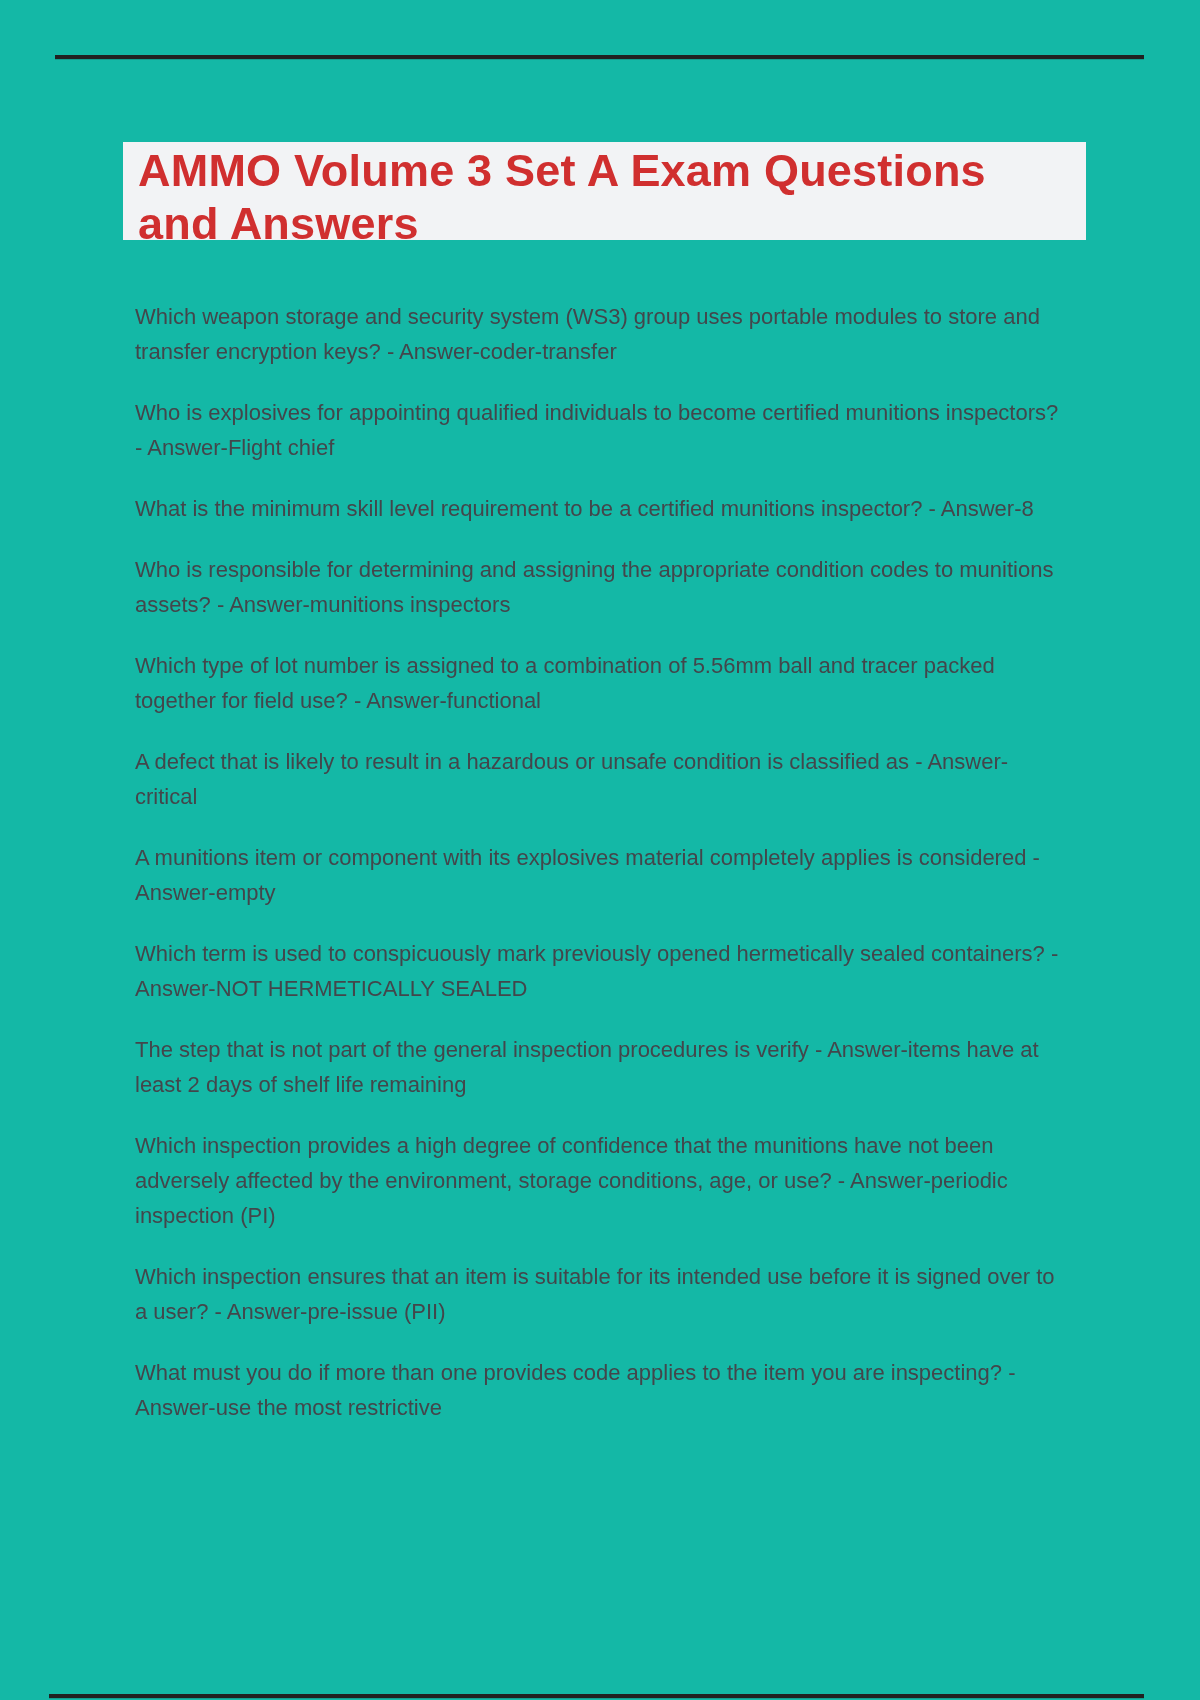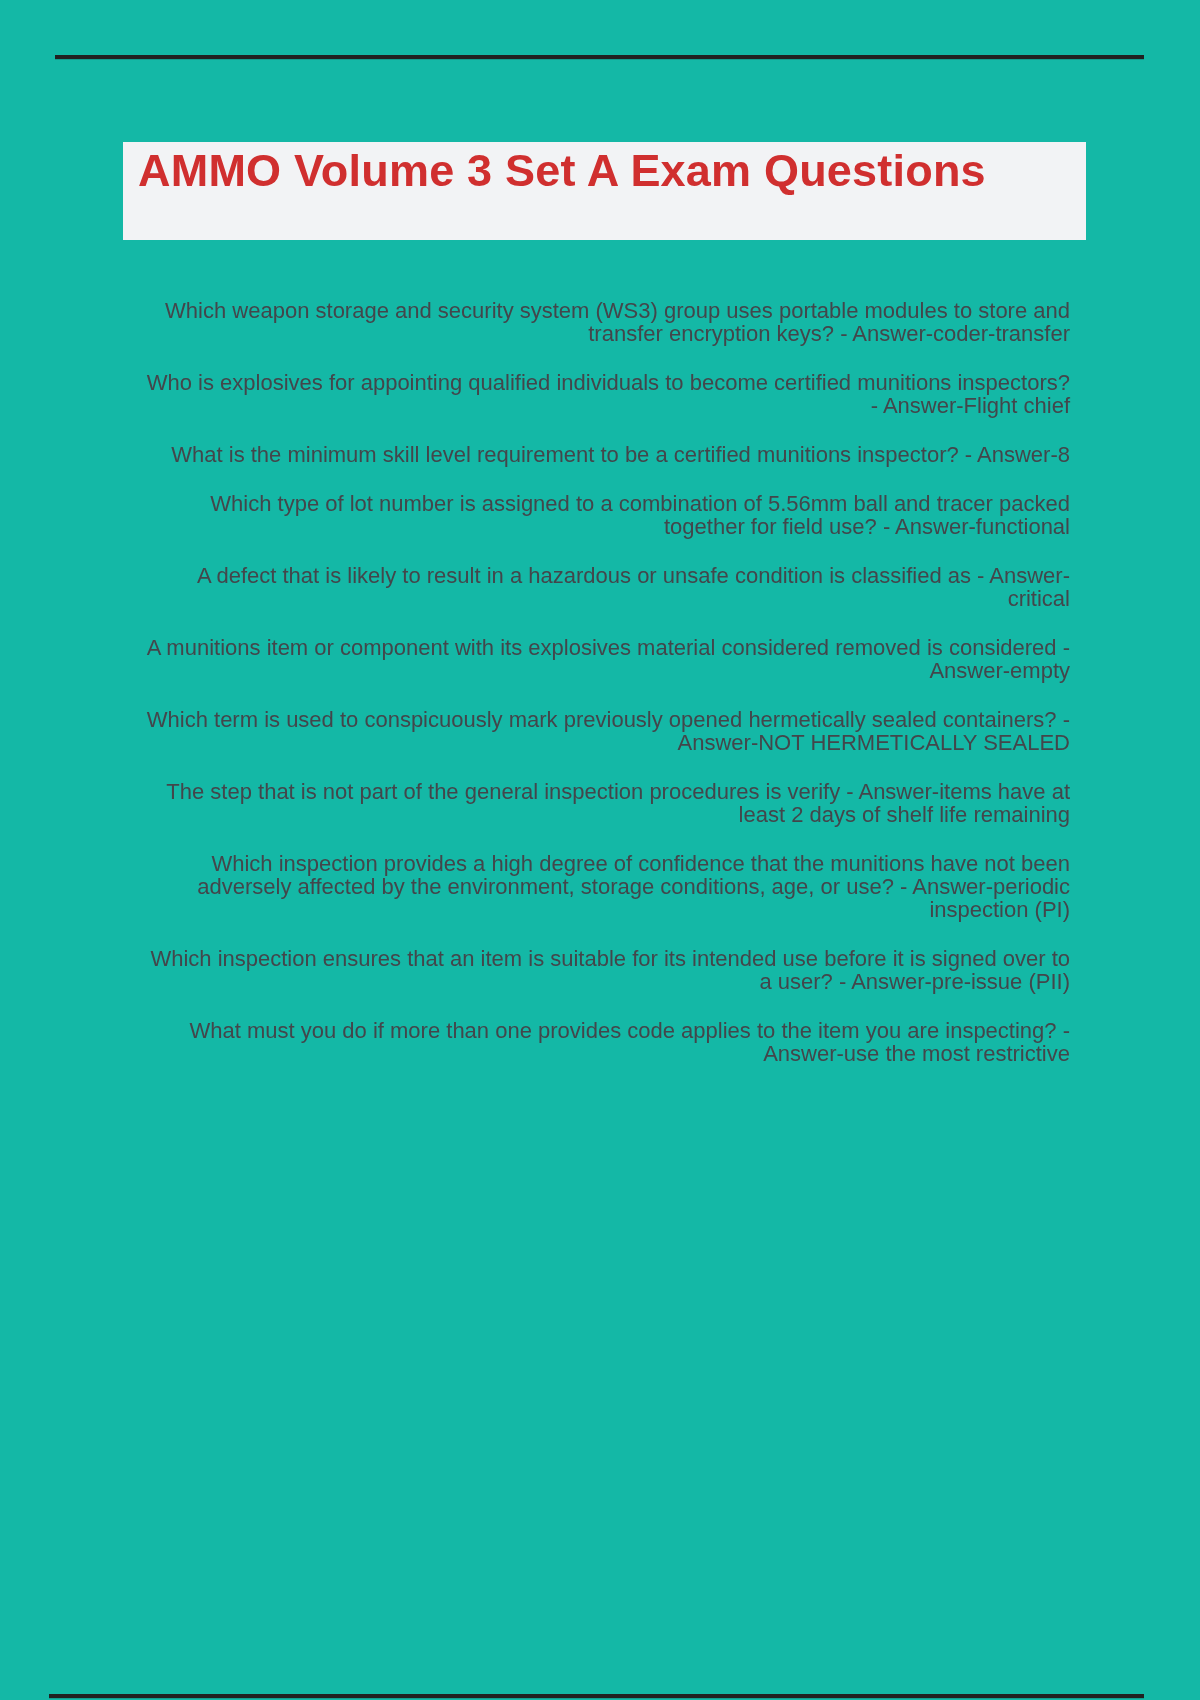--- a/index.html
+++ b/index.html
@@ -55,45 +55,46 @@
   }
   .qa-list {
     position: absolute;
     left: 135px;
     top: 299px;
     width: 935px;
   }
   .qa-item {
     margin: 0 0 26px 0;
     font-size: 22px;
-    line-height: 23px;
+    line-height: 35px;
     color: #43464b;
-    text-align: right;
   }
 </style>
 </head>
 <body>
 
 <div class="page">
 
   <div class="rule rule-top"></div>
 
   <div class="title-highlight">
     <h1 class="page-title">
       <span class="title-line">AMMO Volume 3 Set A Exam Questions</span>
+      <span class="title-line">and Answers</span>
     </h1>
   </div>
 
   <div class="qa-list">
     <p class="qa-item">Which weapon storage and security system (WS3) group uses portable modules to store and transfer encryption keys? - Answer-coder-transfer</p>
     <p class="qa-item">Who is explosives for appointing qualified individuals to become certified munitions inspectors? - Answer-Flight chief</p>
     <p class="qa-item">What is the minimum skill level requirement to be a certified munitions inspector? - Answer-8</p>
+    <p class="qa-item">Who is responsible for determining and assigning the appropriate condition codes to munitions assets? - Answer-munitions inspectors</p>
     <p class="qa-item">Which type of lot number is assigned to a combination of 5.56mm ball and tracer packed together for field use? - Answer-functional</p>
     <p class="qa-item">A defect that is likely to result in a hazardous or unsafe condition is classified as - Answer-critical</p>
-    <p class="qa-item">A munitions item or component with its explosives material considered removed is considered - Answer-empty</p>
+    <p class="qa-item">A munitions item or component with its explosives material completely applies is considered - Answer-empty</p>
     <p class="qa-item">Which term is used to conspicuously mark previously opened hermetically sealed containers? - Answer-NOT HERMETICALLY SEALED</p>
     <p class="qa-item">The step that is not part of the general inspection procedures is verify - Answer-items have at least 2 days of shelf life remaining</p>
     <p class="qa-item">Which inspection provides a high degree of confidence that the munitions have not been adversely affected by the environment, storage conditions, age, or use? - Answer-periodic inspection (PI)</p>
     <p class="qa-item">Which inspection ensures that an item is suitable for its intended use before it is signed over to a user? - Answer-pre-issue (PII)</p>
     <p class="qa-item">What must you do if more than one provides code applies to the item you are inspecting? - Answer-use the most restrictive</p>
   </div>
 
   <div class="rule rule-bottom"></div>
 
 </div>

